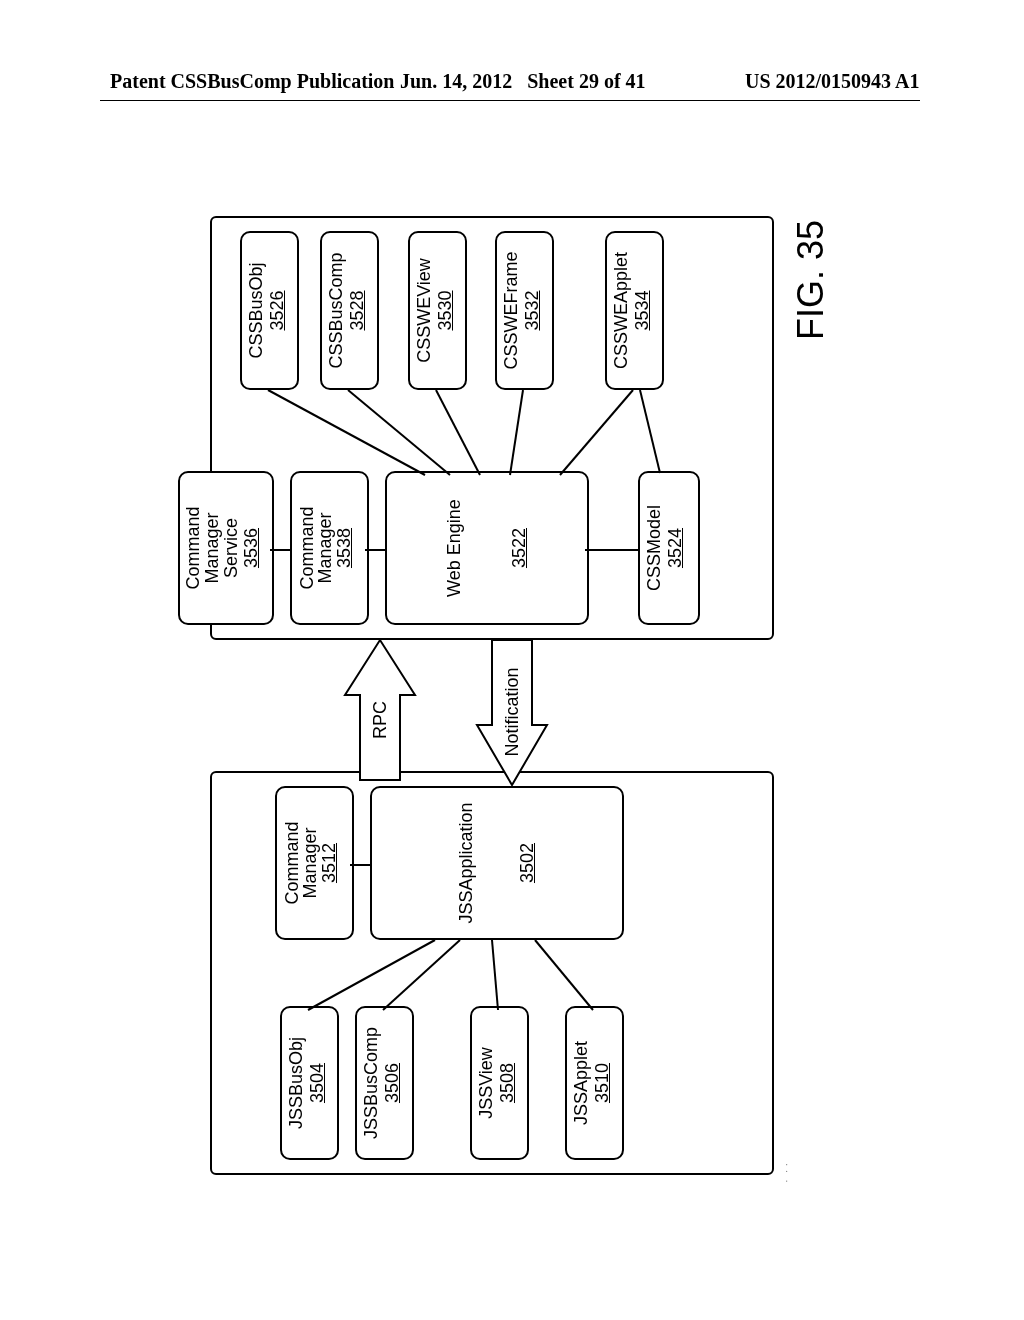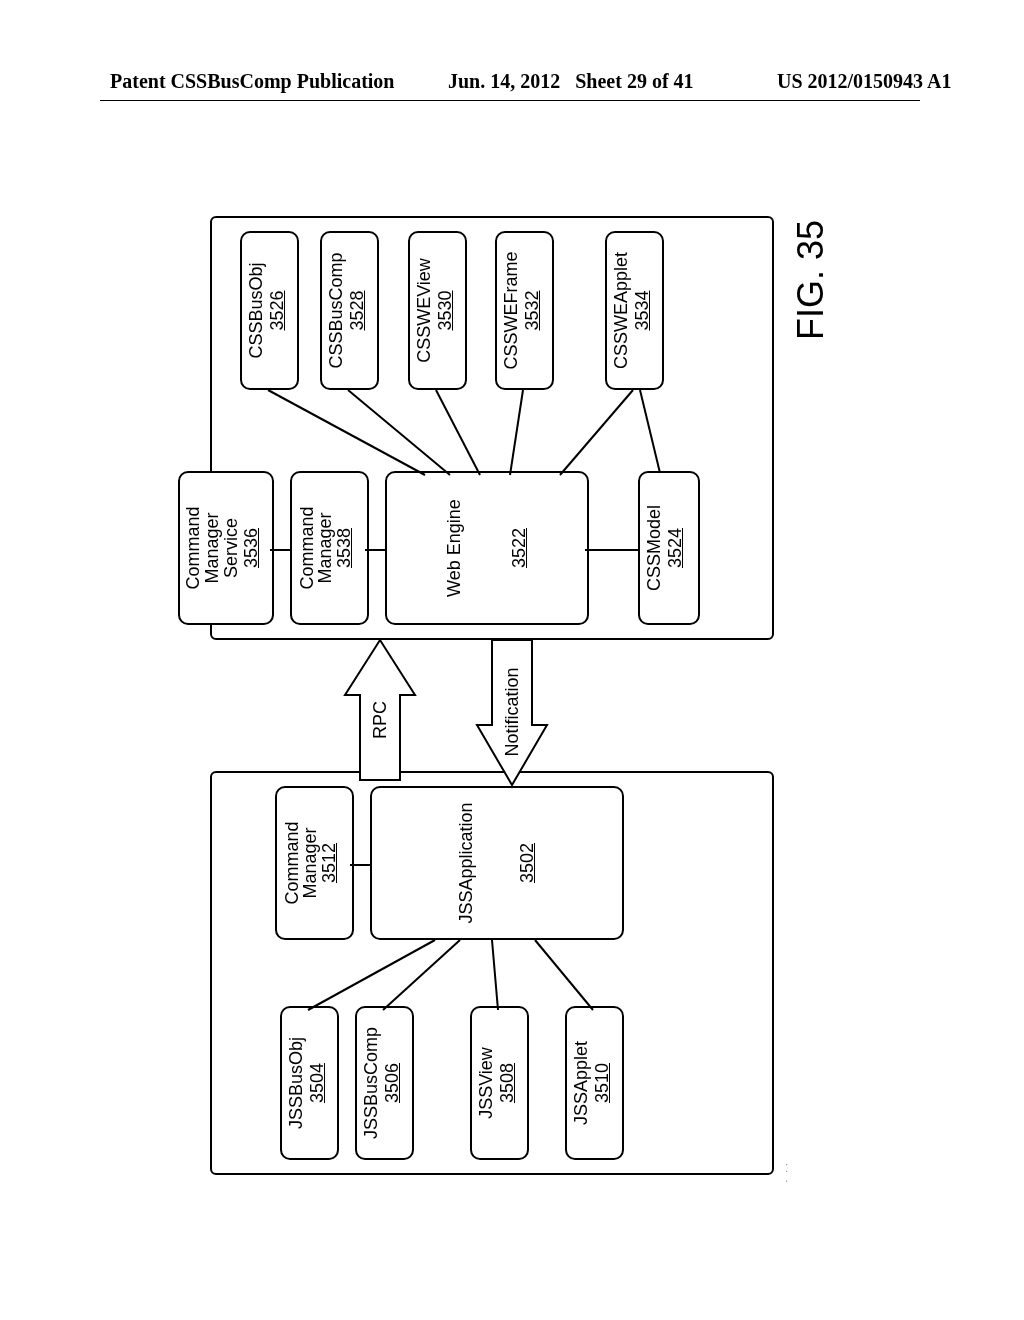--- a/index.html
+++ b/index.html
@@ -20,26 +20,24 @@
     font-size: 20px;
     font-weight: bold;
   }
   .header .left {
     position: absolute;
     left: 110px;
   }
   .header .mid {
     position: absolute;
     left: 400px;
-    margin-left: 48px;
   }
   .header .right {
     position: absolute;
     left: 745px;
-    margin-left: 32px;
   }
   .rule {
     position: absolute;
     top: 100px;
     left: 100px;
     width: 820px;
     height: 1px;
     background: #000;
   }
   .figure-label {

